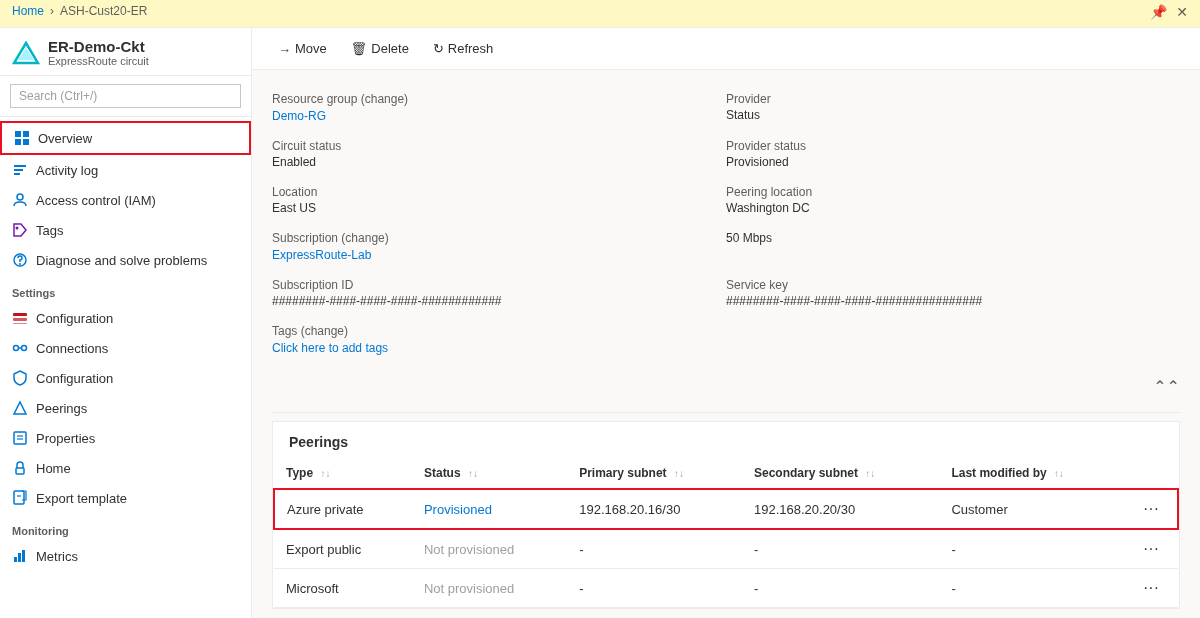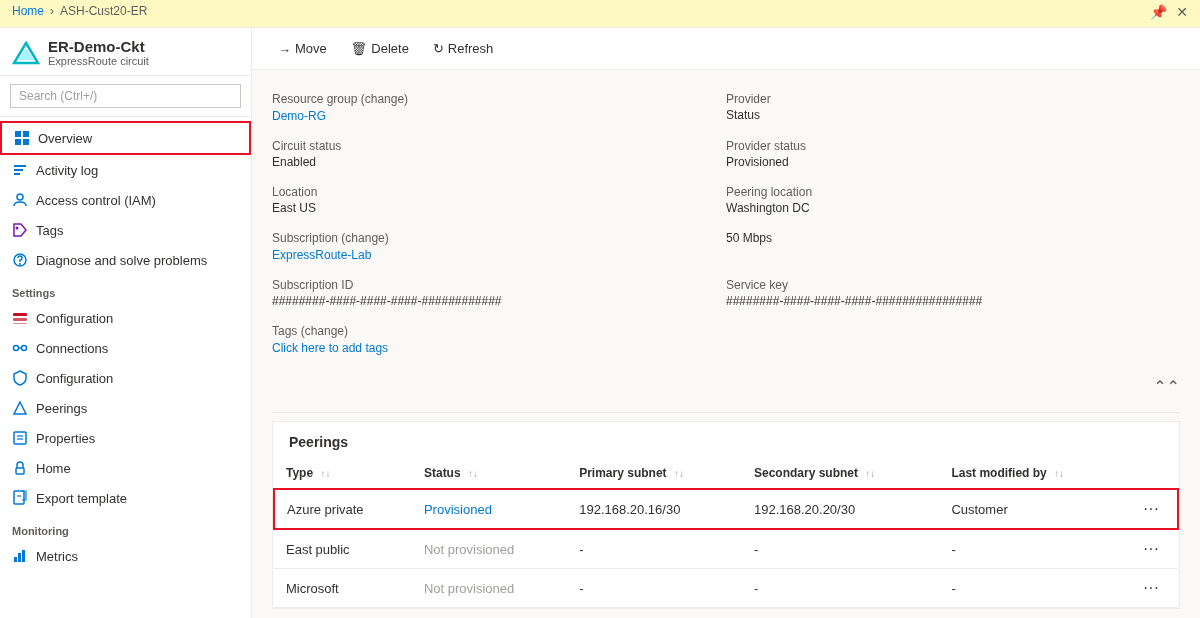--- a/index.html
+++ b/index.html
@@ -531,21 +531,21 @@
               <td class="status-provisioned">Provisioned</td>
               <td>192.168.20.16/30</td>
               <td>192.168.20.20/30</td>
               <td>Customer</td>
               <td>
                 <button class="ellipsis-btn">···</button>
               </td>
             </tr>
 
             <tr>
-              <td>East public</td>
+              <td>Export public</td>
               <td class="status-not-provisioned">Not provisioned</td>
               <td>-</td>
               <td>-</td>
               <td>-</td>
               <td>
                 <button class="ellipsis-btn">···</button>
               </td>
             </tr>
 
             <tr>

